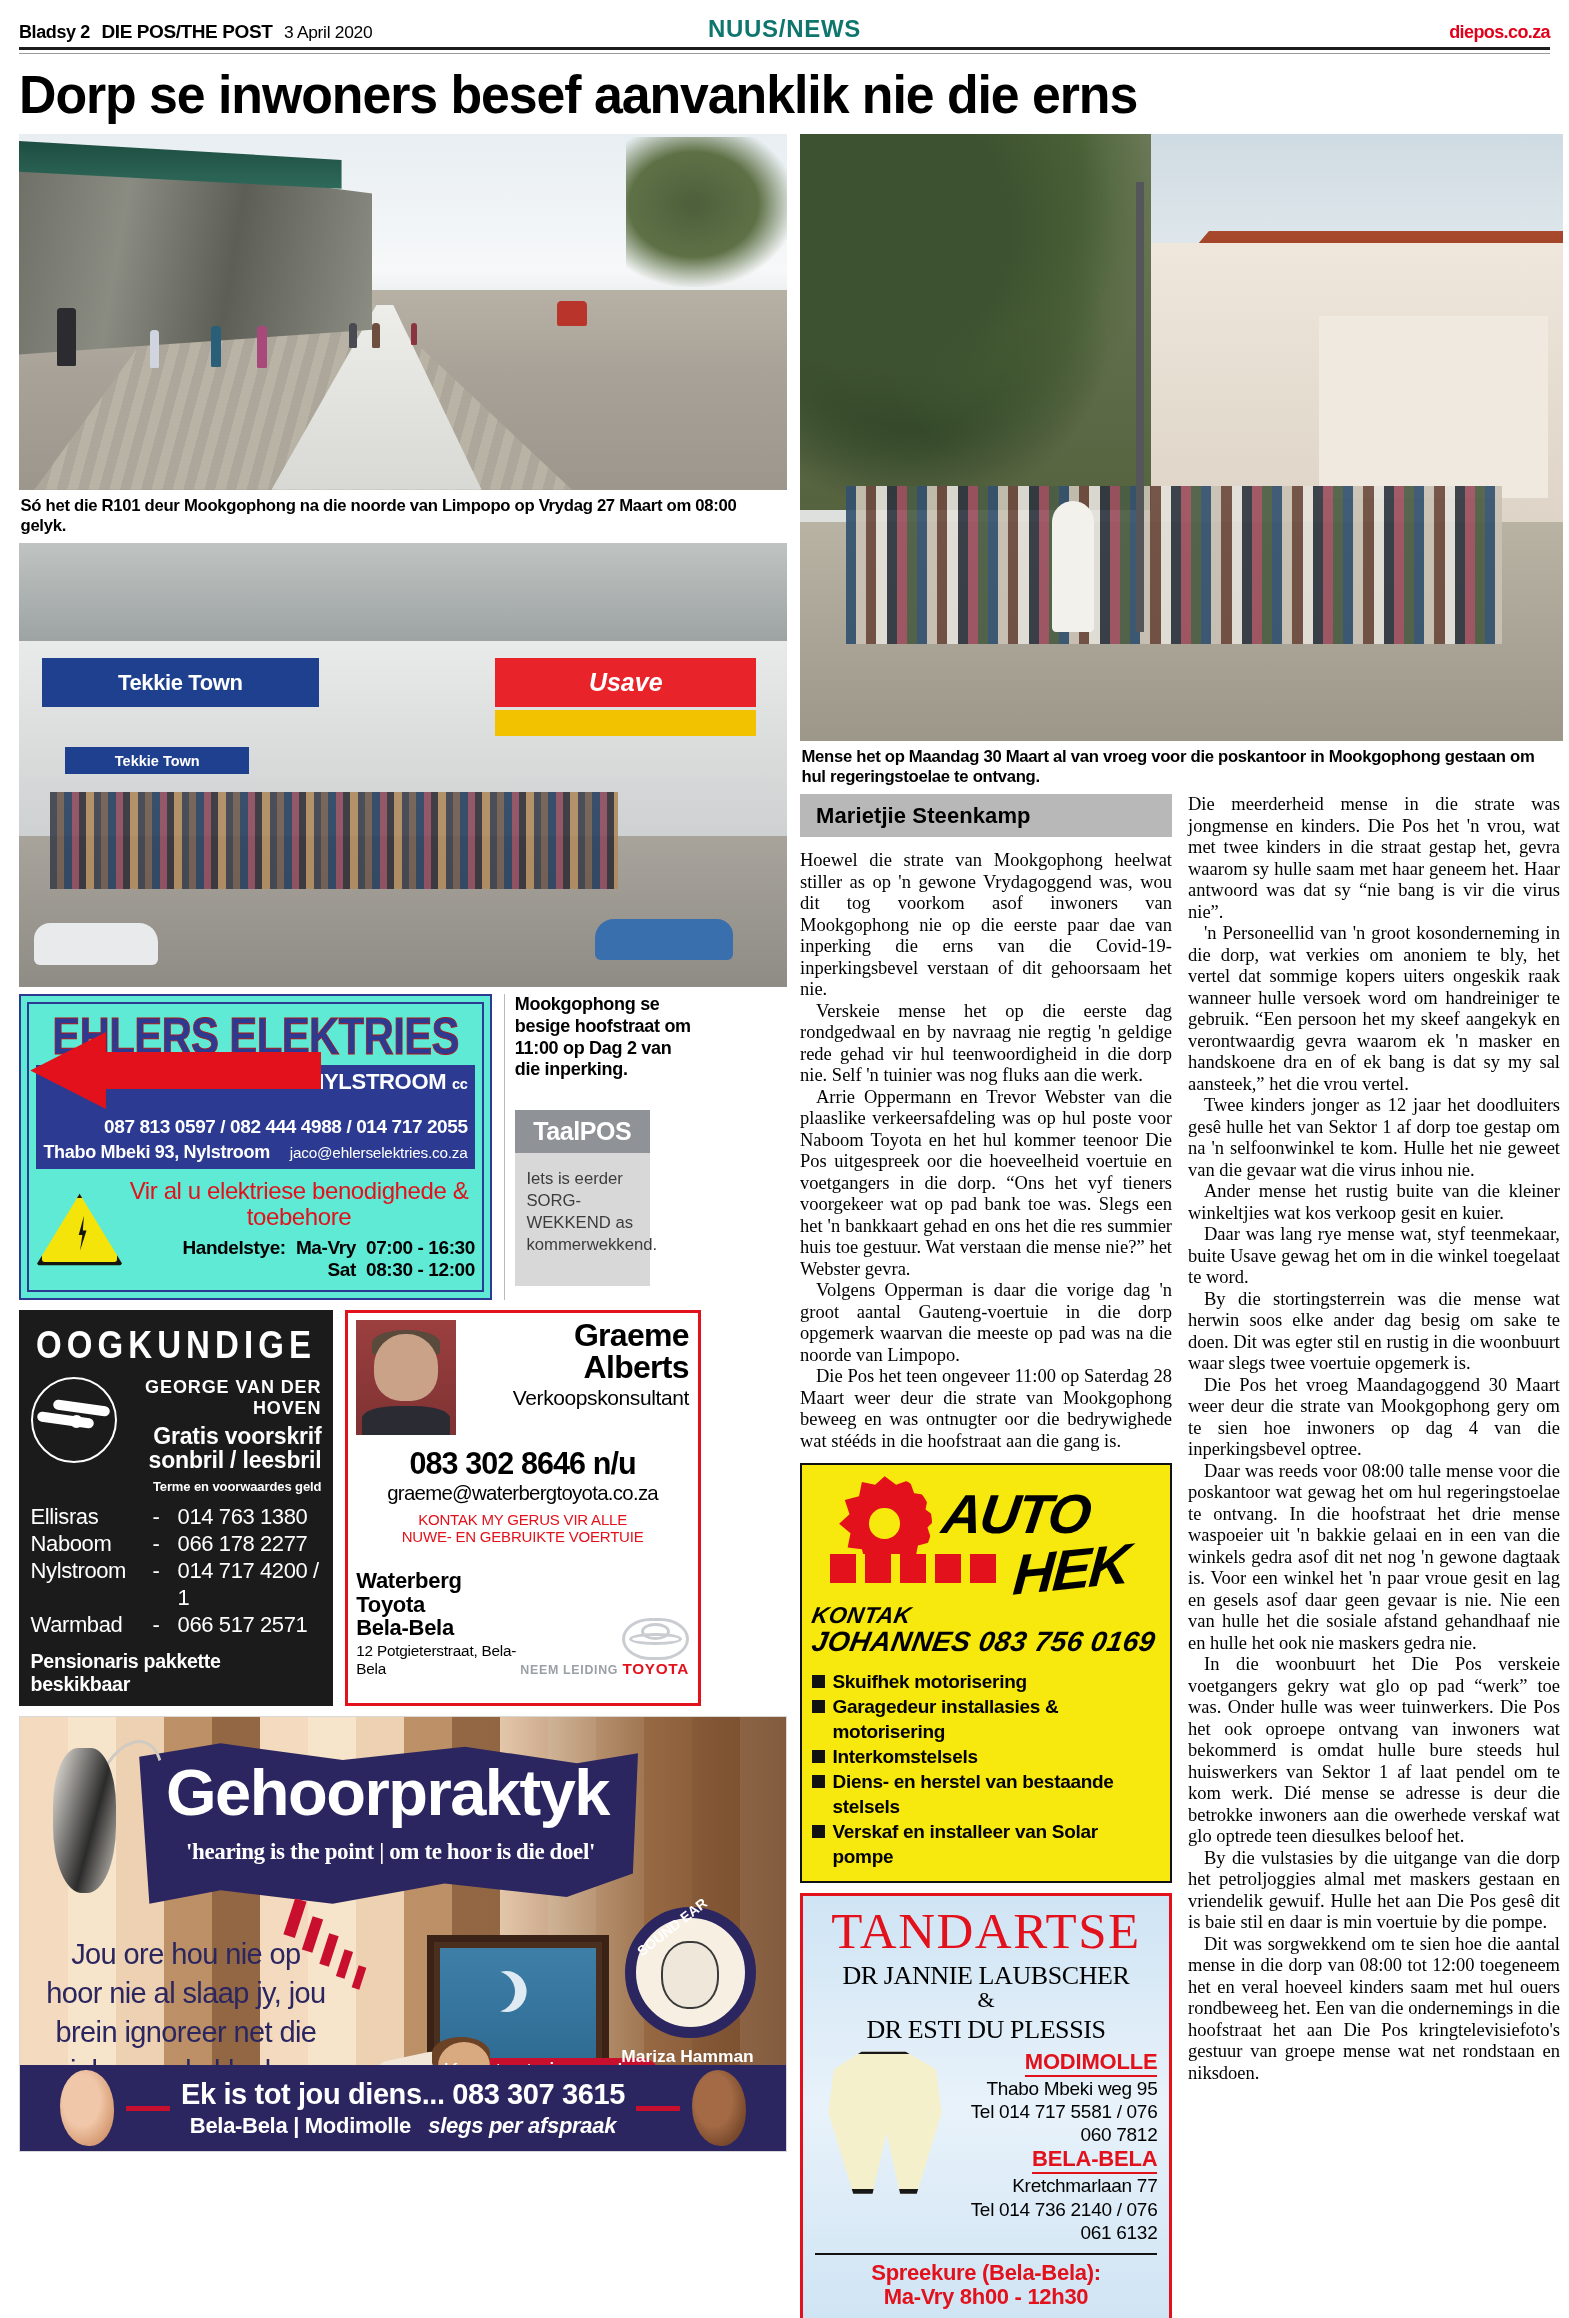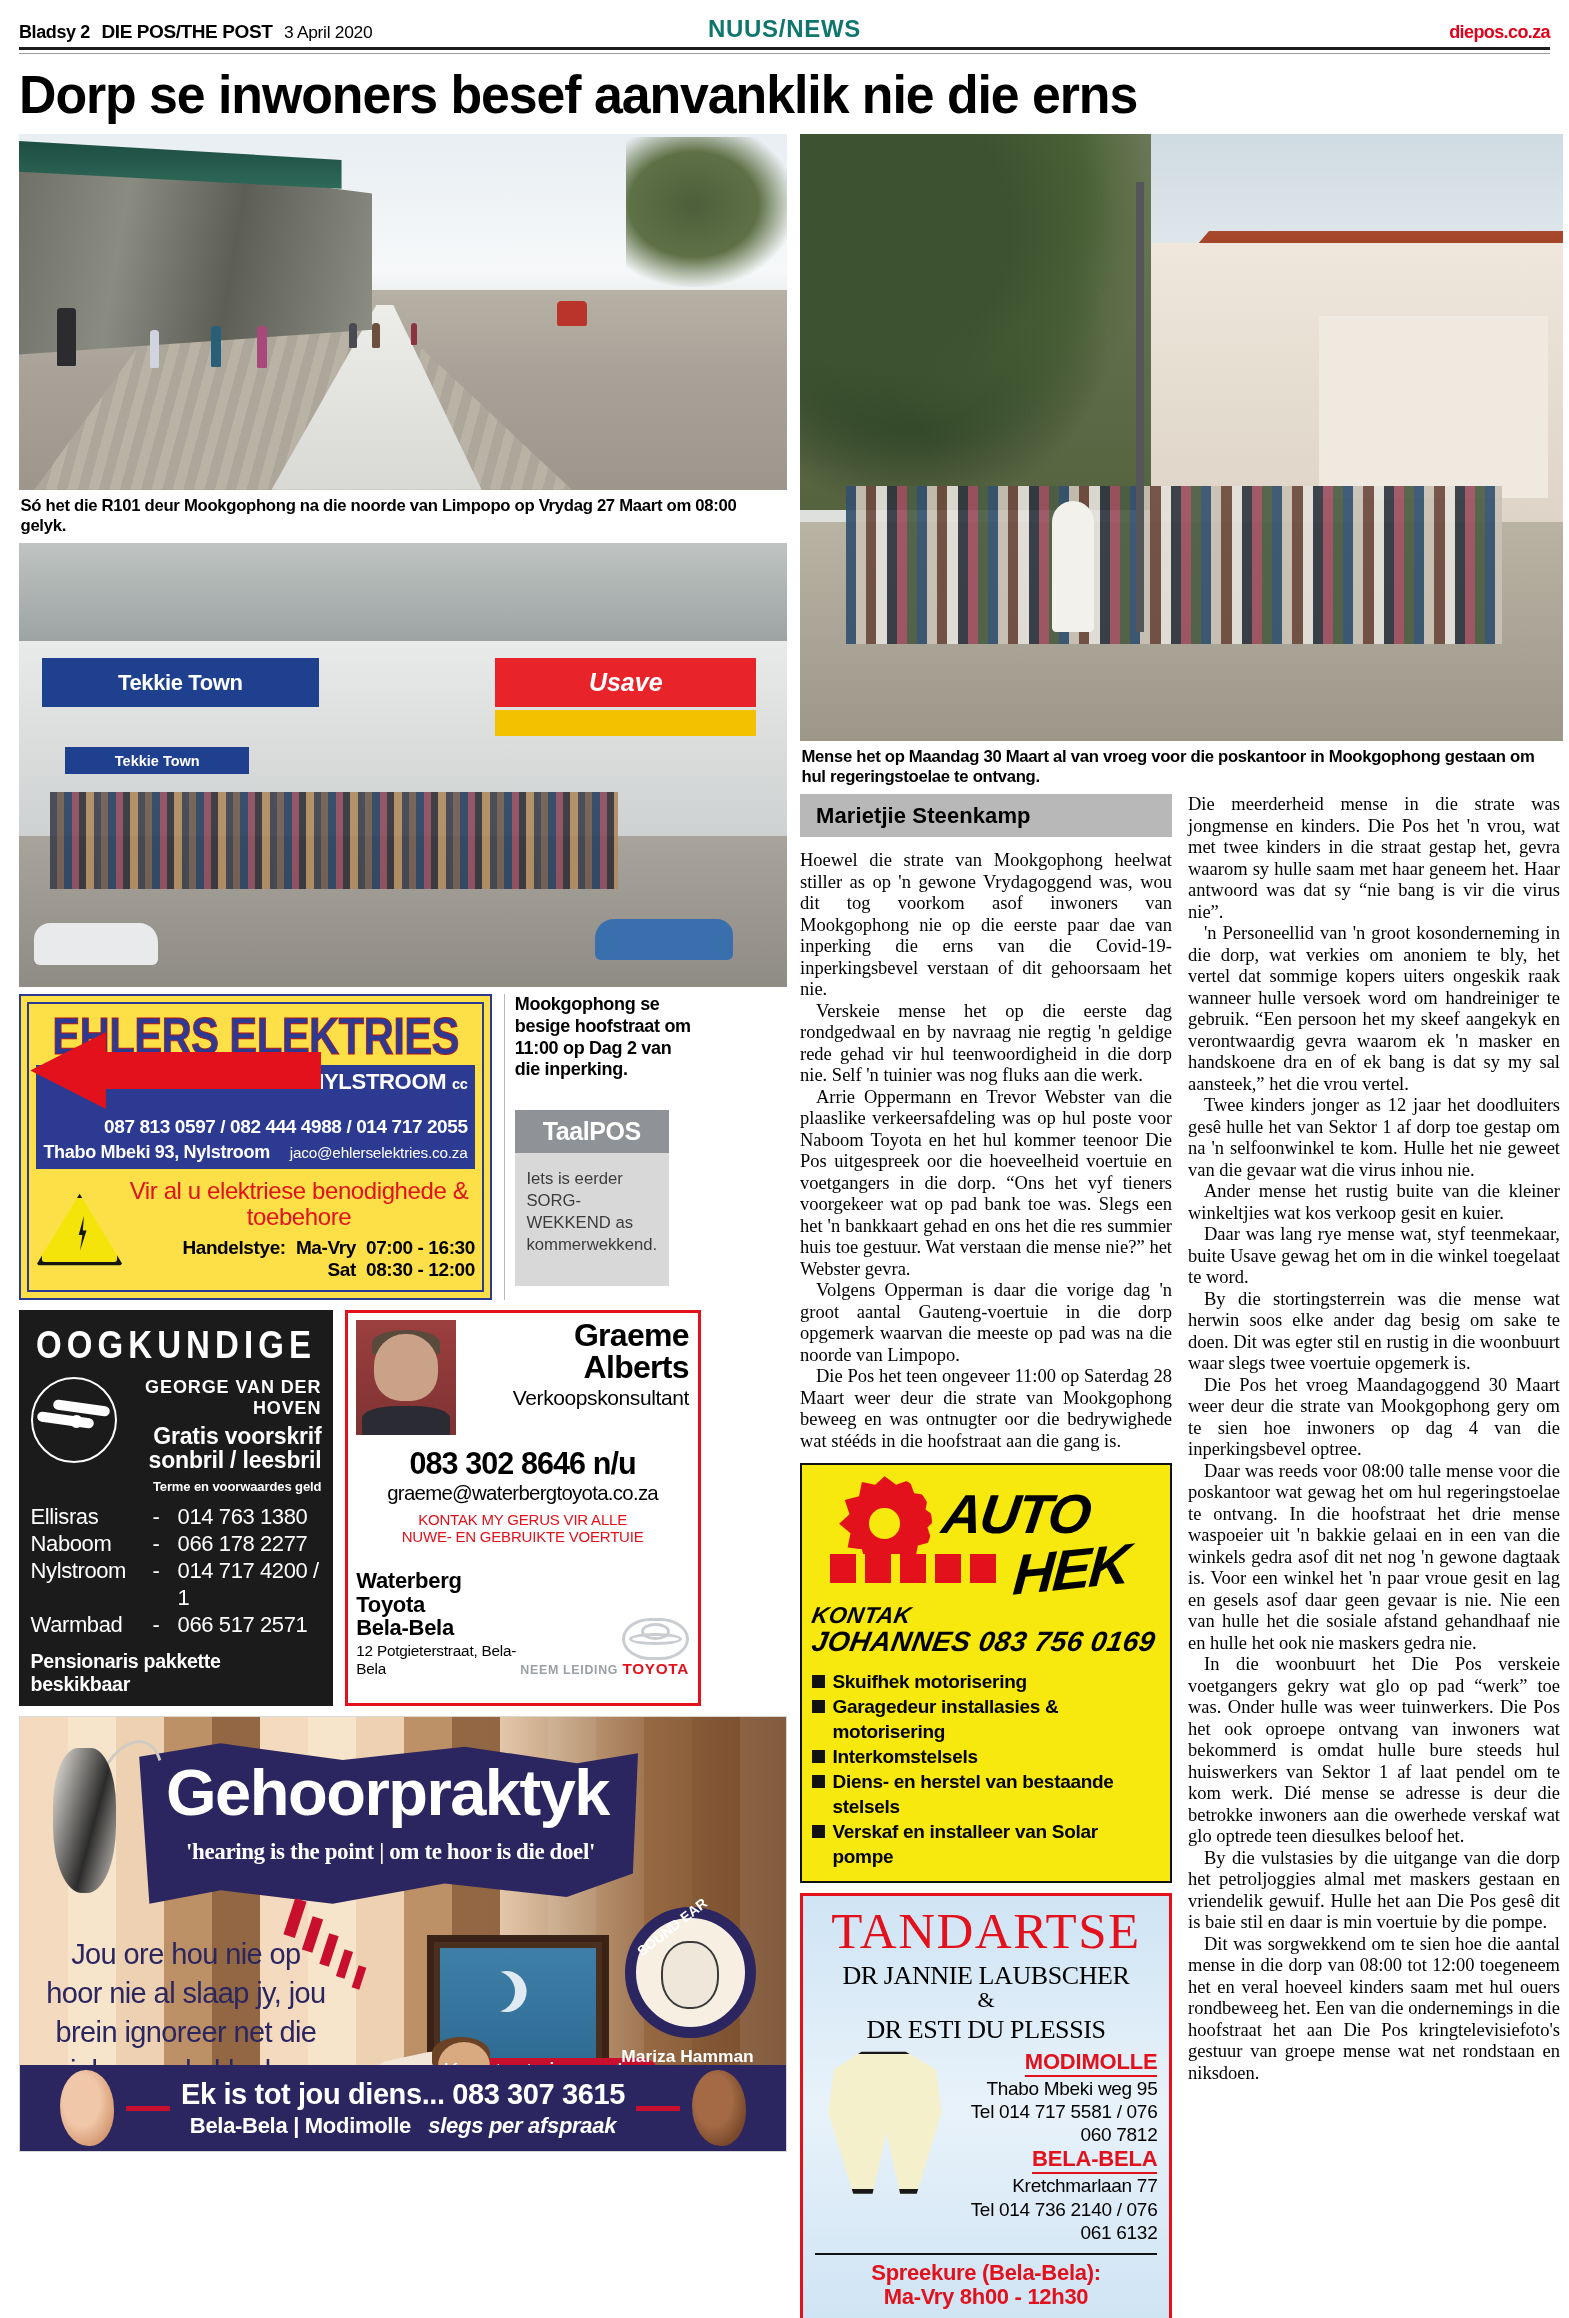--- a/index.html
+++ b/index.html
@@ -174,21 +174,21 @@
   .art-col p {
     font-family:"Liberation Serif", serif;
     font-size:18.5px; line-height:1.163; text-align:justify;
     text-indent:16px; hyphens:manual;
   }
   .art-col p.first { text-indent:0; }
 
   
   .ad-row { display:flex; gap:11.6px; margin-top:7.3px; }
   .ehlers {
-    width:473px; flex:0 0 473px; border:2.9px solid #2c3b91; background:#fde047; padding:5.8px;
+    width:473px; flex:0 0 473px; border:2.9px solid #2c3b91; background:#5eead4; padding:5.8px;
   }
   .ehlers-in { border:2.2px solid #2c3b91; padding:5.8px 7.3px 8.7px 7.3px; }
   .eh-title {
     font-size:42px; font-weight:bold; color:#2c3b91; letter-spacing:-0.7px;
     -webkit-text-stroke:0.7px #b0121a; text-align:center; line-height:1;
     transform:scaleY(1.25); transform-origin:center top; margin-bottom:13px;
   }
   .eh-blue { background:#2c3b91; position:relative; padding:4.4px 7.3px 5.8px 7.3px; margin-top:10.2px; }
   .eh-arrow {
     position:absolute; left:-5.8px; top:-33px; width:291px; height:77px; background:#e2111b;
@@ -212,21 +212,21 @@
     clip-path: polygon(60% 0,20% 55%,48% 55%,30% 100%,80% 42%,52% 42%);
   }
   .eh-txt { flex:1; }
   .eh-red { color:#e2111b; font-size:24px; text-align:center; line-height:1.08; letter-spacing:-0.4px; }
   .eh-hours { font-weight:bold; font-size:19px; margin-top:7.3px; text-align:right; letter-spacing:-0.4px; line-height:1.18; }
   .eh-hours .row { display:flex; justify-content:flex-end; gap:10.2px; }
 
   
   .side-col { width:189px; flex:0 0 189px; border-left:1.5px solid #b9b9b9; padding-left:10.2px; }
   .side-cap { font-size:18px; font-weight:bold; line-height:1.2; letter-spacing:-0.3px; }
-  .taalpos { margin-top:29px; width:154px; }
+  .taalpos { margin-top:29px; width:135px; }
   .tp-head { background:#8f9296; padding:7.3px 0; text-align:center; }
   .tp-head span { color:#fff; font-size:25px; font-weight:bold; letter-spacing:-0.4px; }
   .tp-body { background:#d8d8d8; padding:14.5px 11.6px 29px 11.6px; }
   .tp-body p { color:#3c3c3c; font-size:16.7px; line-height:1.33; }
 
   
   .ad-row2 { display:flex; gap:11.6px; margin-top:10.2px; }
   .oog { width:314px; flex:0 0 314px; background:#1b1b1b; color:#fff; padding:13px 11.6px 10.2px 11.6px; }
   .oog-t {
     font-size:33px; font-weight:bold; letter-spacing:5.1px; text-align:center;

